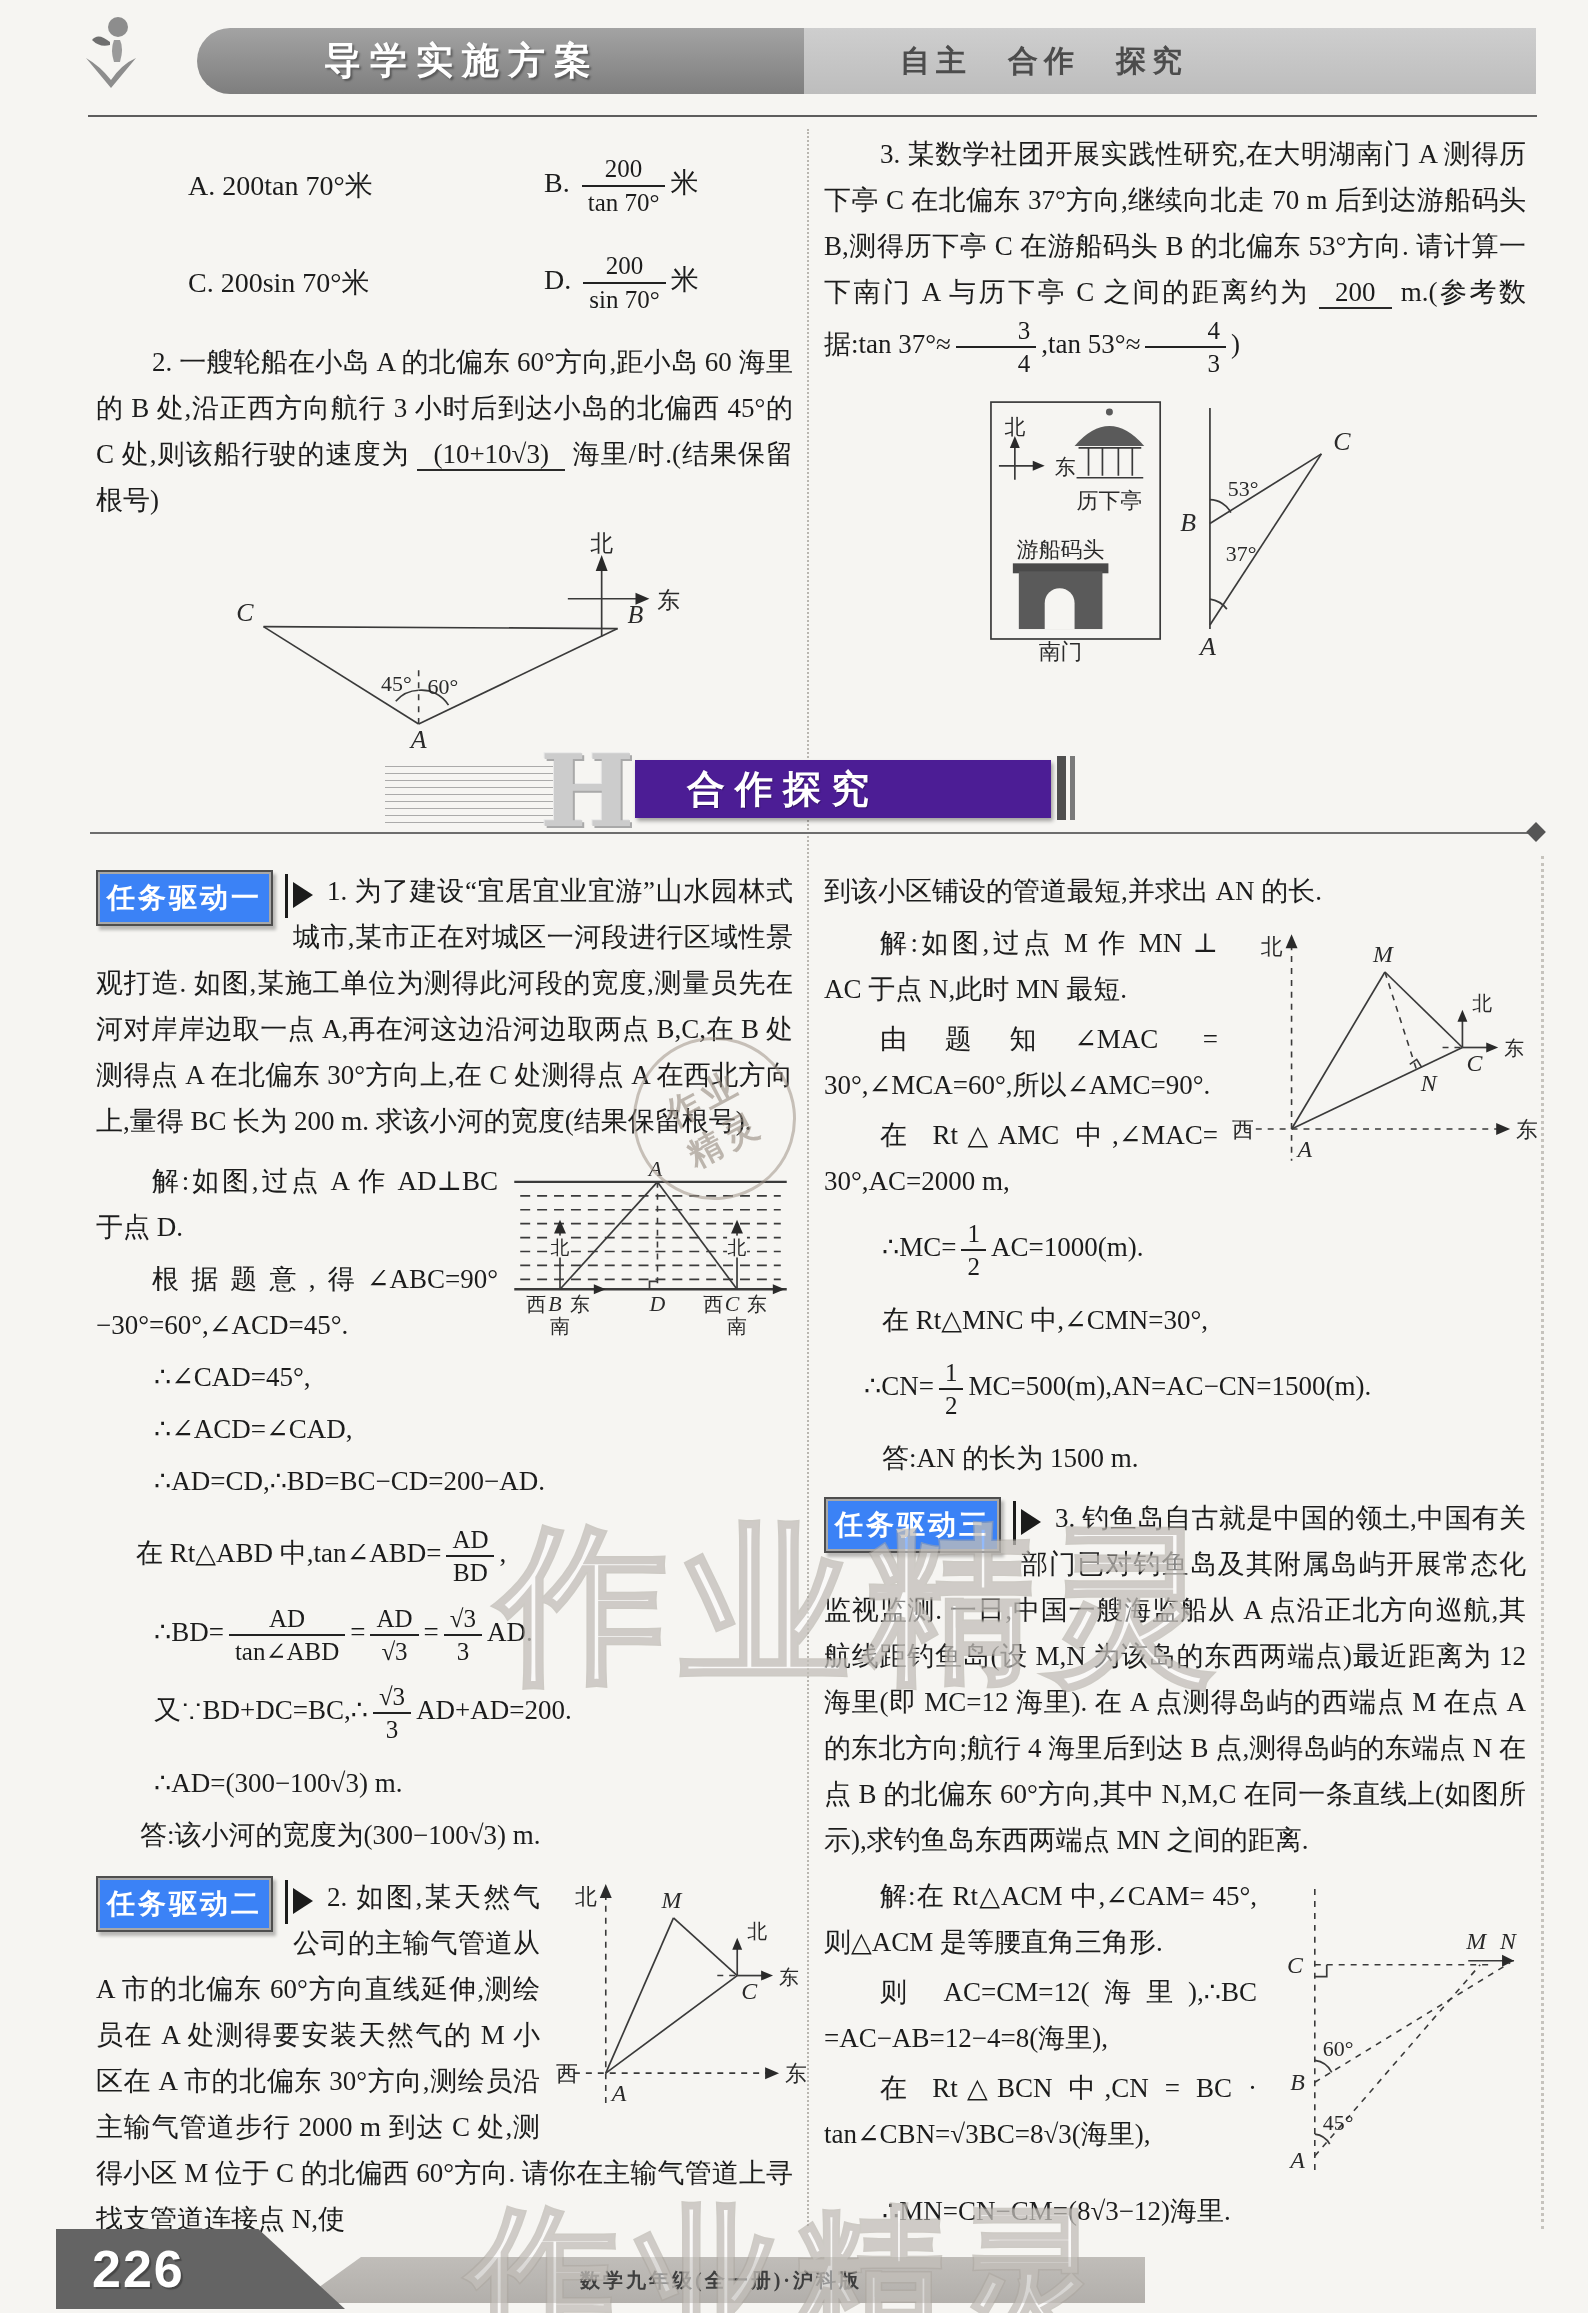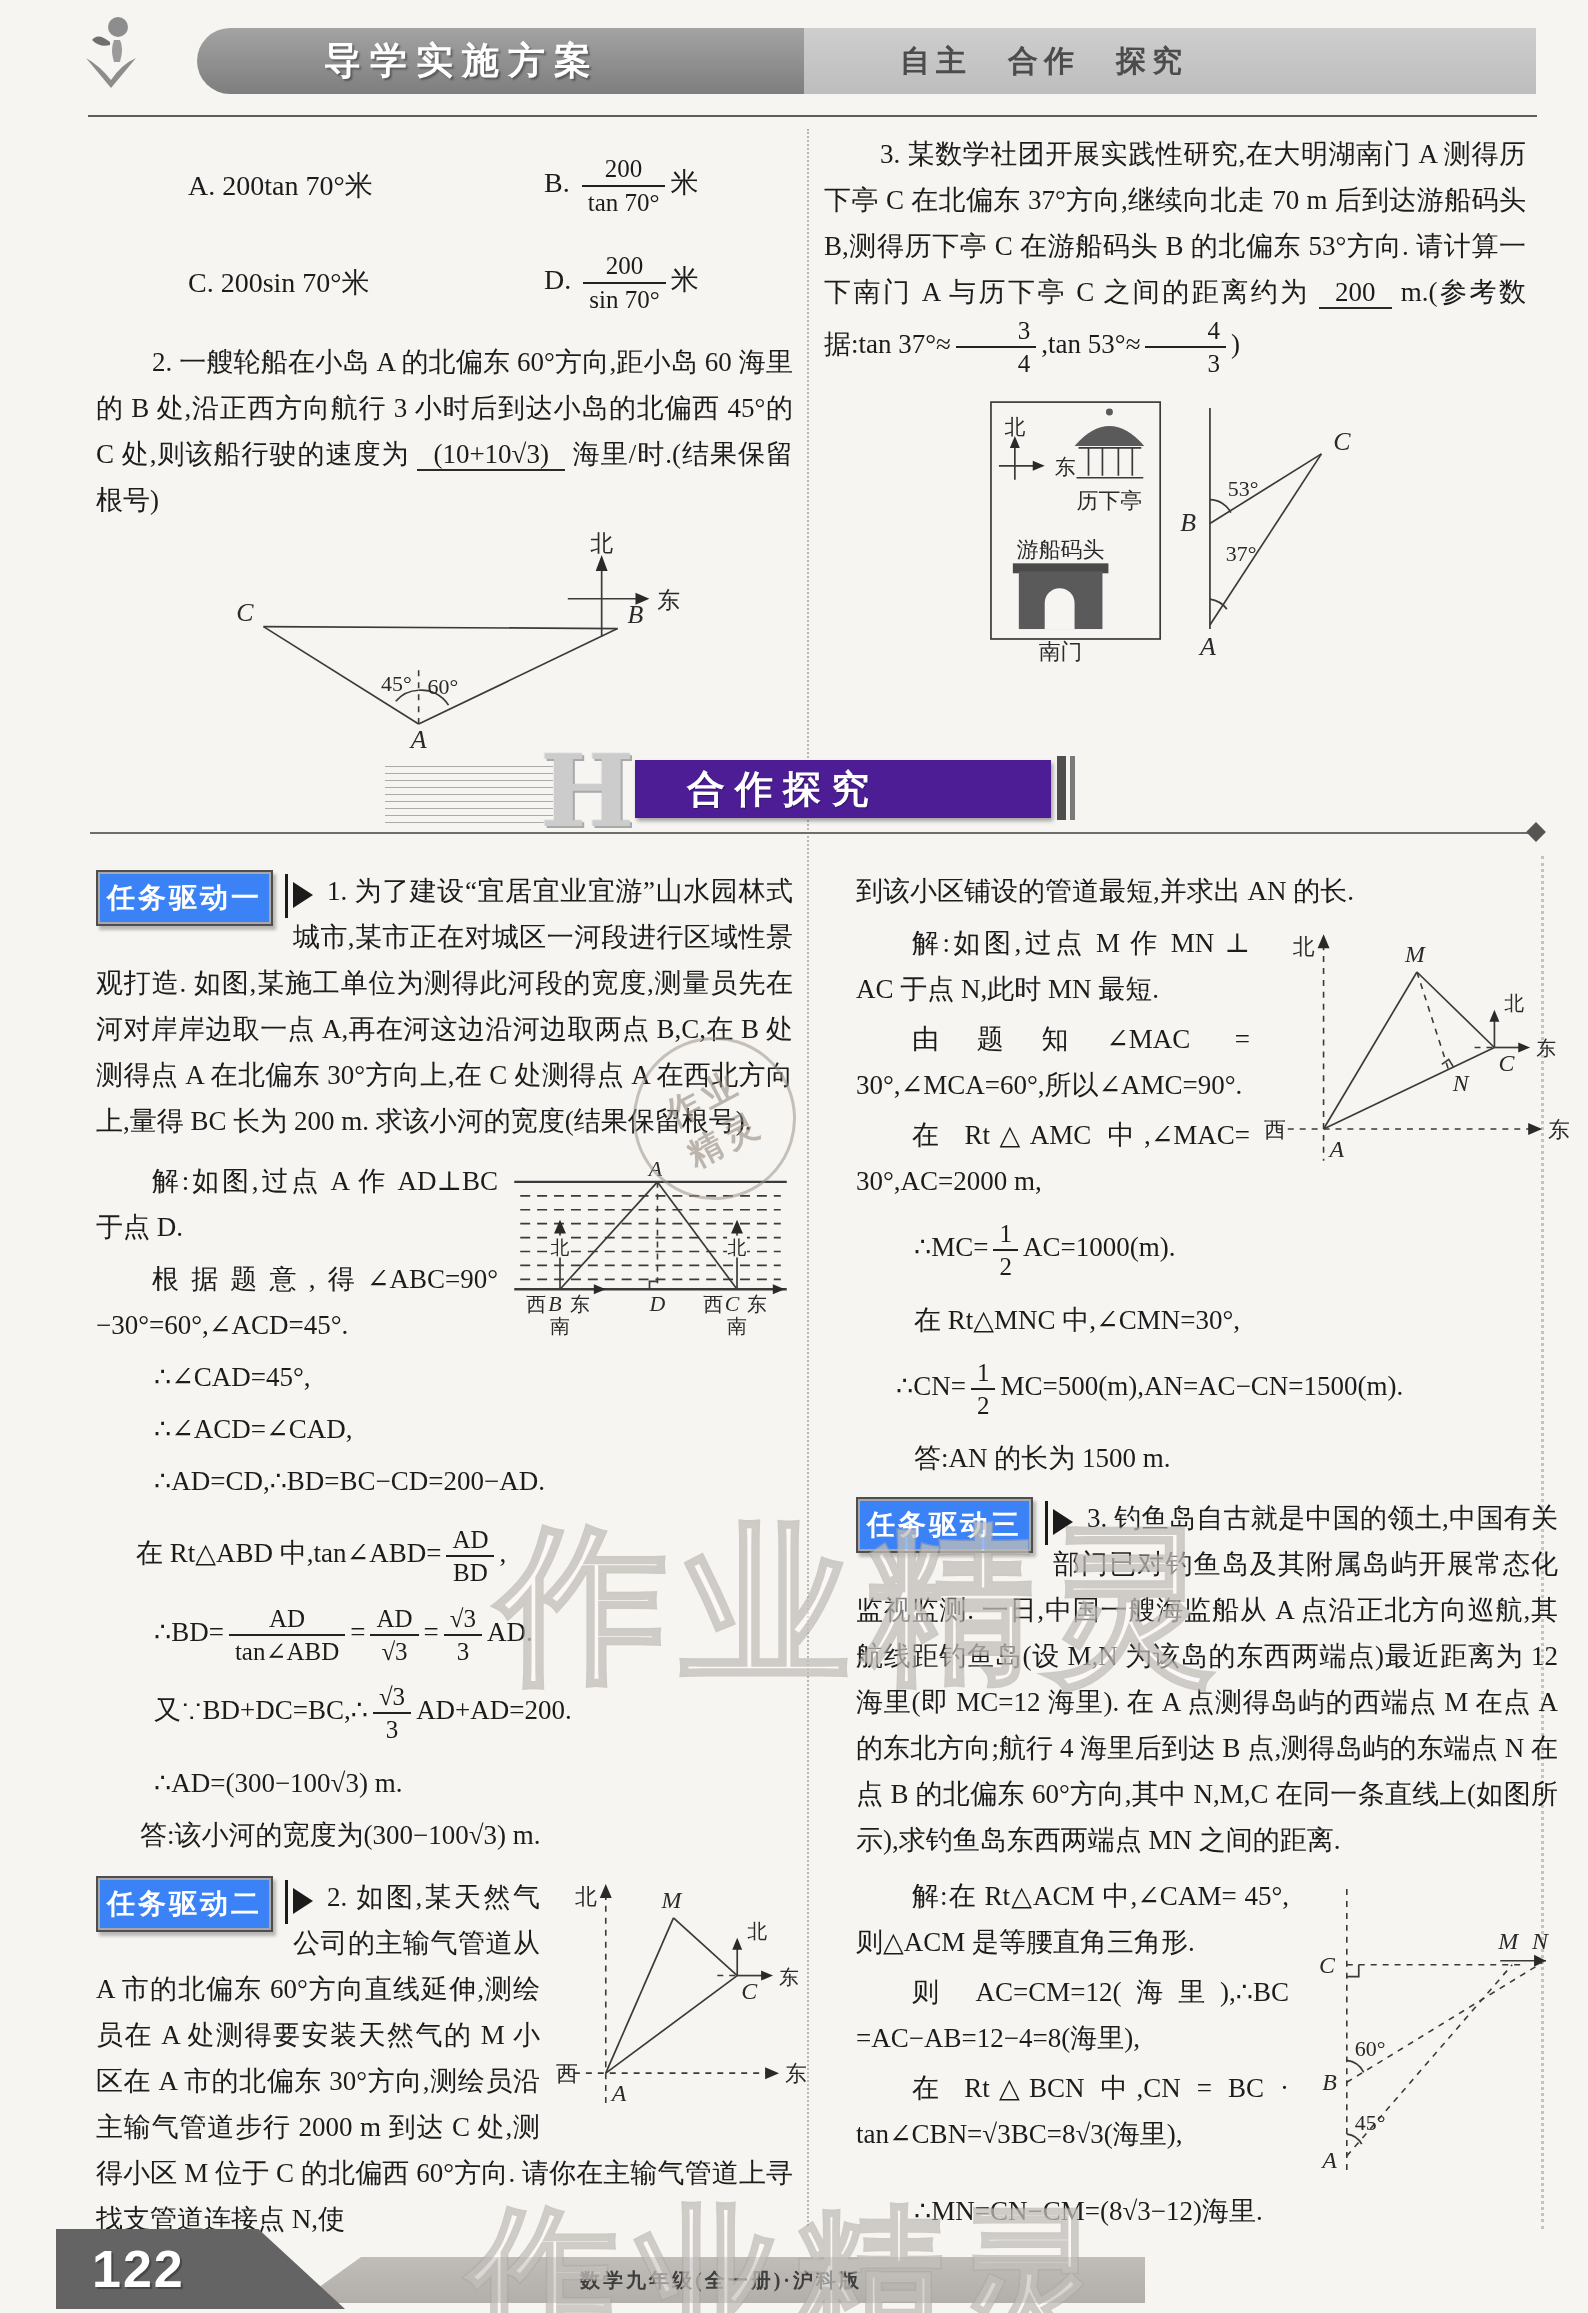--- a/index.html
+++ b/index.html
@@ -22,21 +22,21 @@
   #tagband{position:absolute;left:804px;top:28px;width:732px;height:66px;background:linear-gradient(#cecece,#bdbdbd);
           display:flex;align-items:center;}
   #tagband span{margin-left:96px;color:#4c4c4c;font-weight:bold;font-size:30px;letter-spacing:6px;}
   #toprule{position:absolute;left:88px;top:115px;width:1449px;height:2px;background:#5d5d5d;}
   #logo{position:absolute;left:80px;top:14px;}
 
   
   #topleft{position:absolute;left:96px;top:137px;width:697px;}
   #topright{position:absolute;left:824px;top:131px;width:702px;}
   #botleft{position:absolute;left:96px;top:868px;width:697px;}
-  #botright{position:absolute;left:856px;top:868px;width:702px;}
+  #botright{position:absolute;left:824px;top:868px;width:702px;}
   #coldiv{position:absolute;left:807px;top:129px;height:2097px;border-left:2px dotted #b9b6b0;}
   #edgedots{position:absolute;left:1541px;top:856px;height:1373px;border-left:3px dotted #c6c3bd;}
 
   .para{font-size:27px;line-height:46px;text-align:justify;}
   .ind{text-indent:56px;}
   .ans{border-bottom:2px solid #2a2a2a;padding:0 16px;}
   .math{padding-left:58px;margin:6px 0;font-size:27px;line-height:46px;}
   .math.tall{margin:14px 0;}
   .frac{display:inline-block;vertical-align:middle;text-align:center;margin:0 5px;}
   .fnum{display:block;padding:0 6px;border-bottom:2px solid #222;font-size:25px;line-height:1.25;}
@@ -364,17 +364,17 @@
       <p class="para ind" style="margin:4px 0 0;">在 Rt△BCN 中,CN = BC · tan∠CBN=√3BC=8√3(海里),</p>
       <div class="clear"></div>
       <p class="math">∴MN=CN−CM=(8√3−12)海里.</p>
     </div>
   </div>
 
   <div class="f-band">
       <span>数学九年级(全一册)·沪科版</span>
     </div>
   <div class="f-page">
-      <span>122</span>
+      <span>226</span>
     </div>
 
 </div>
 
 
 </body></html>

